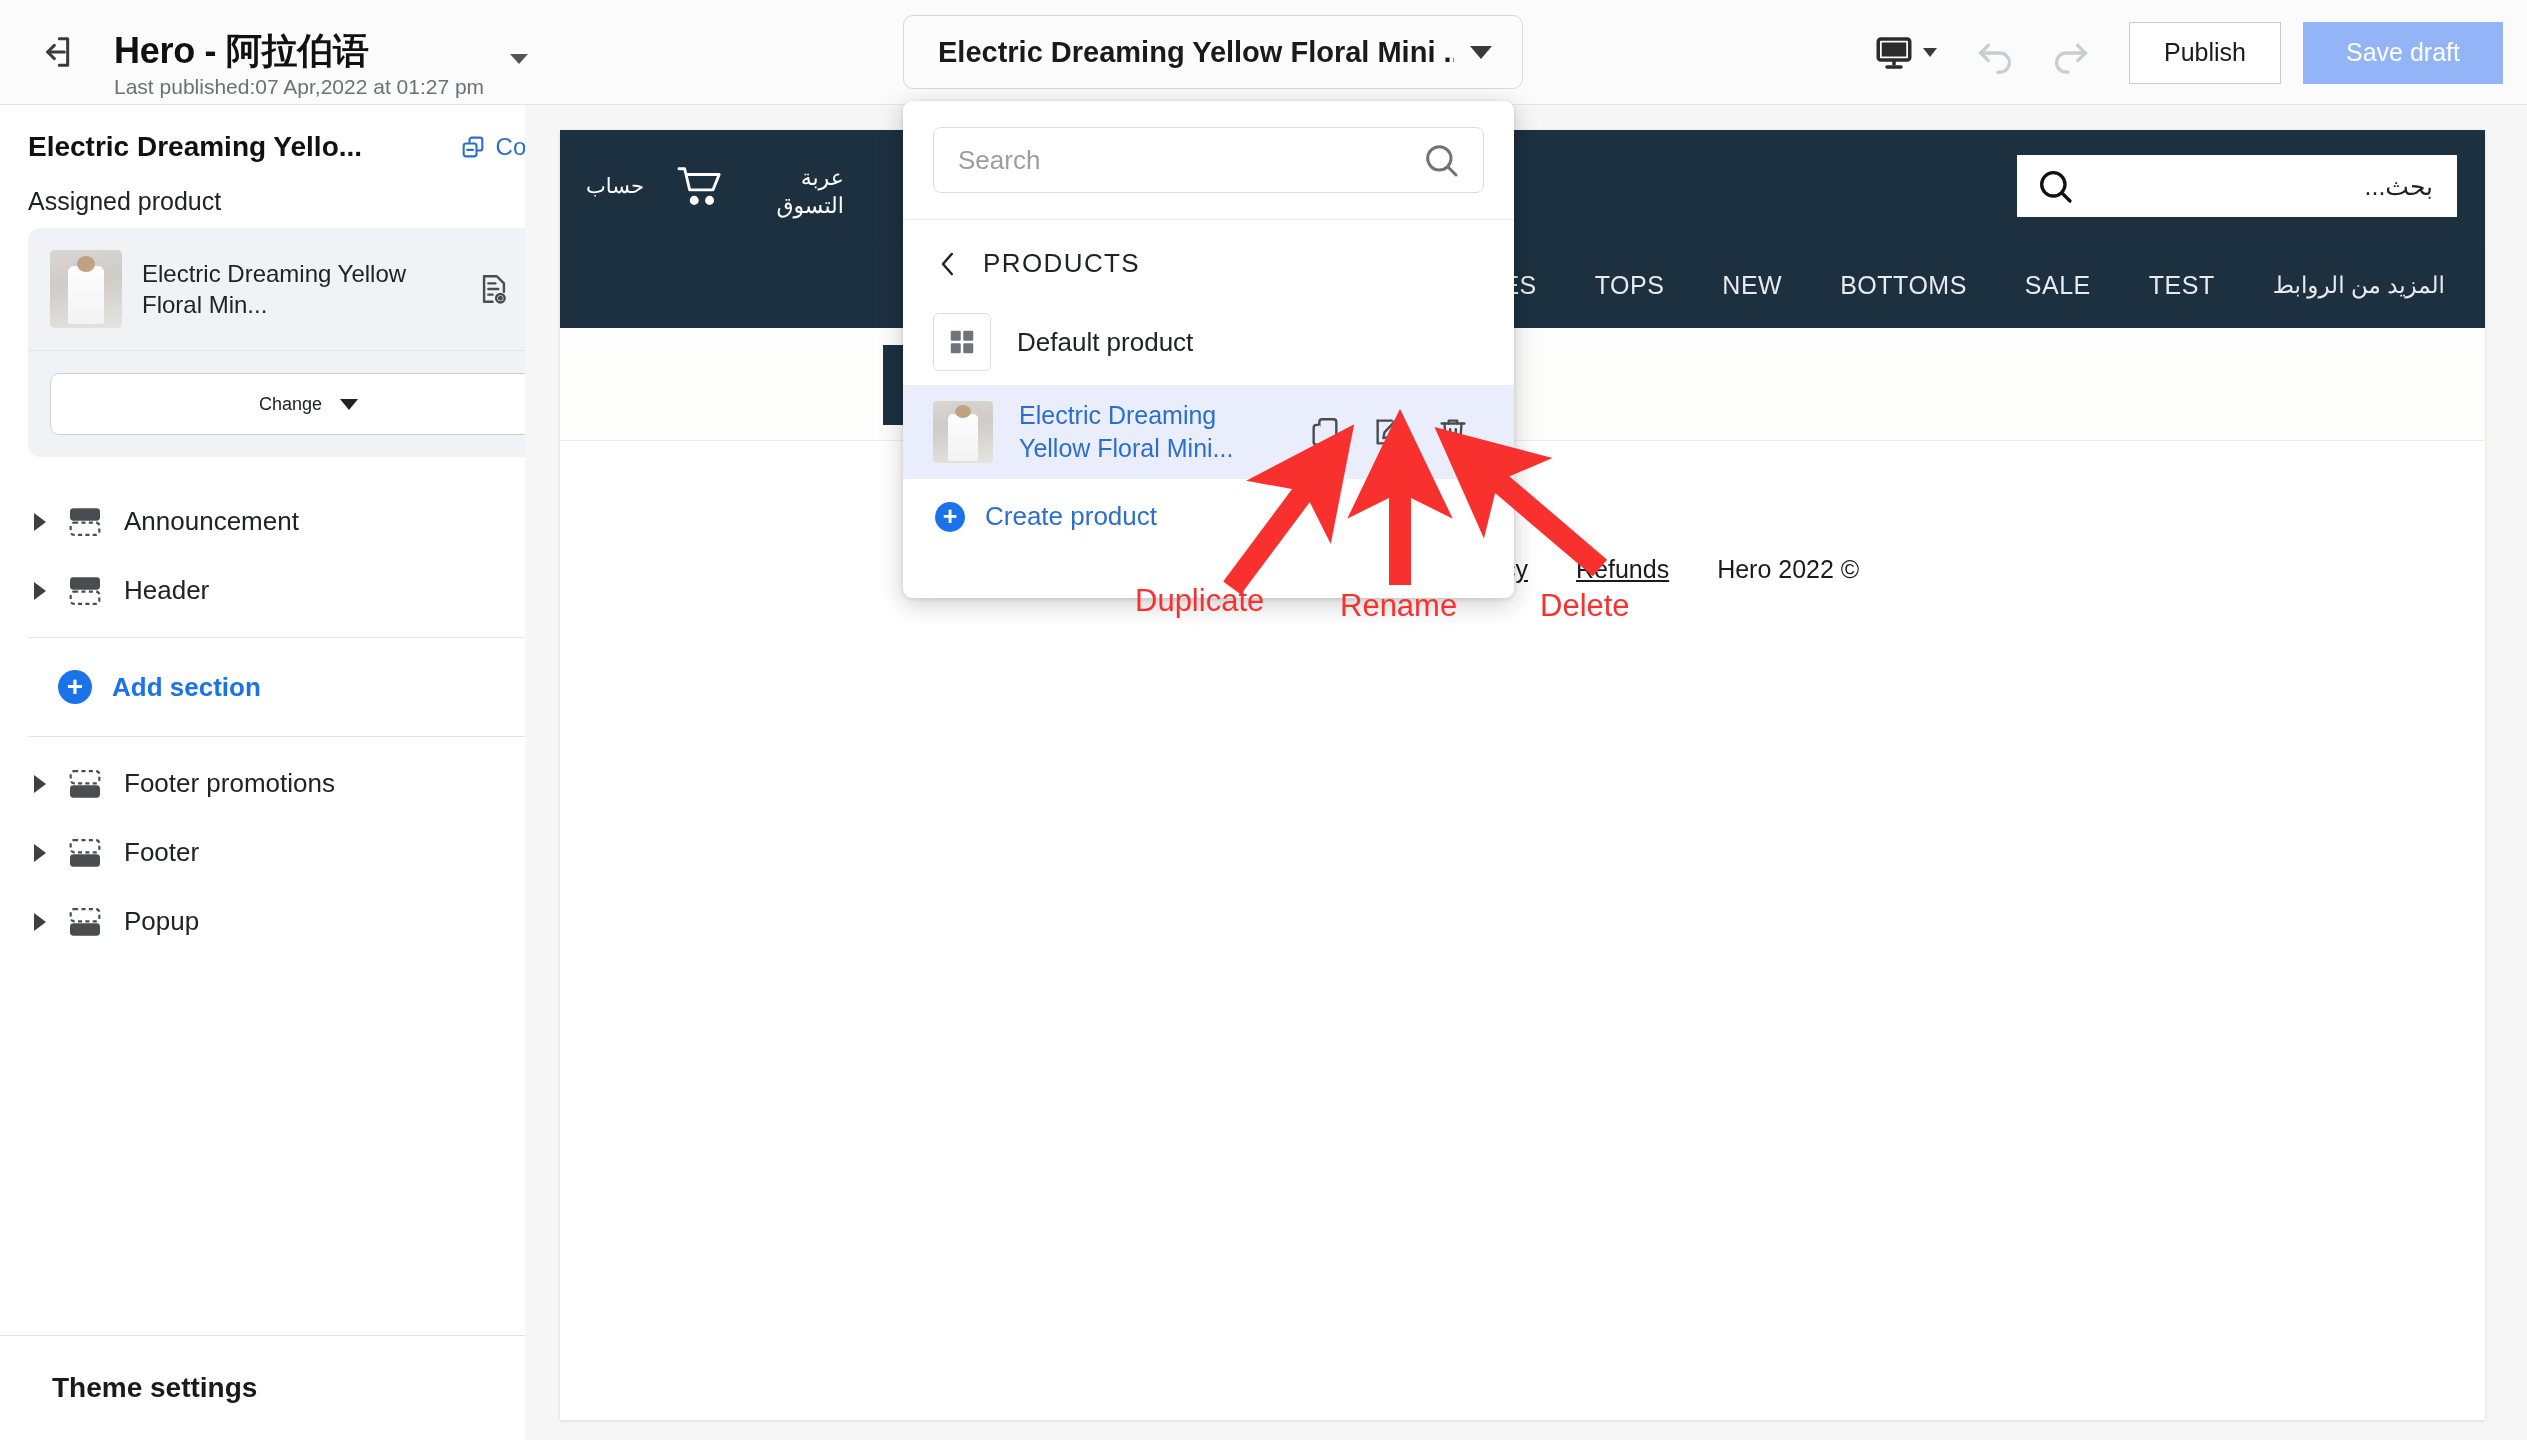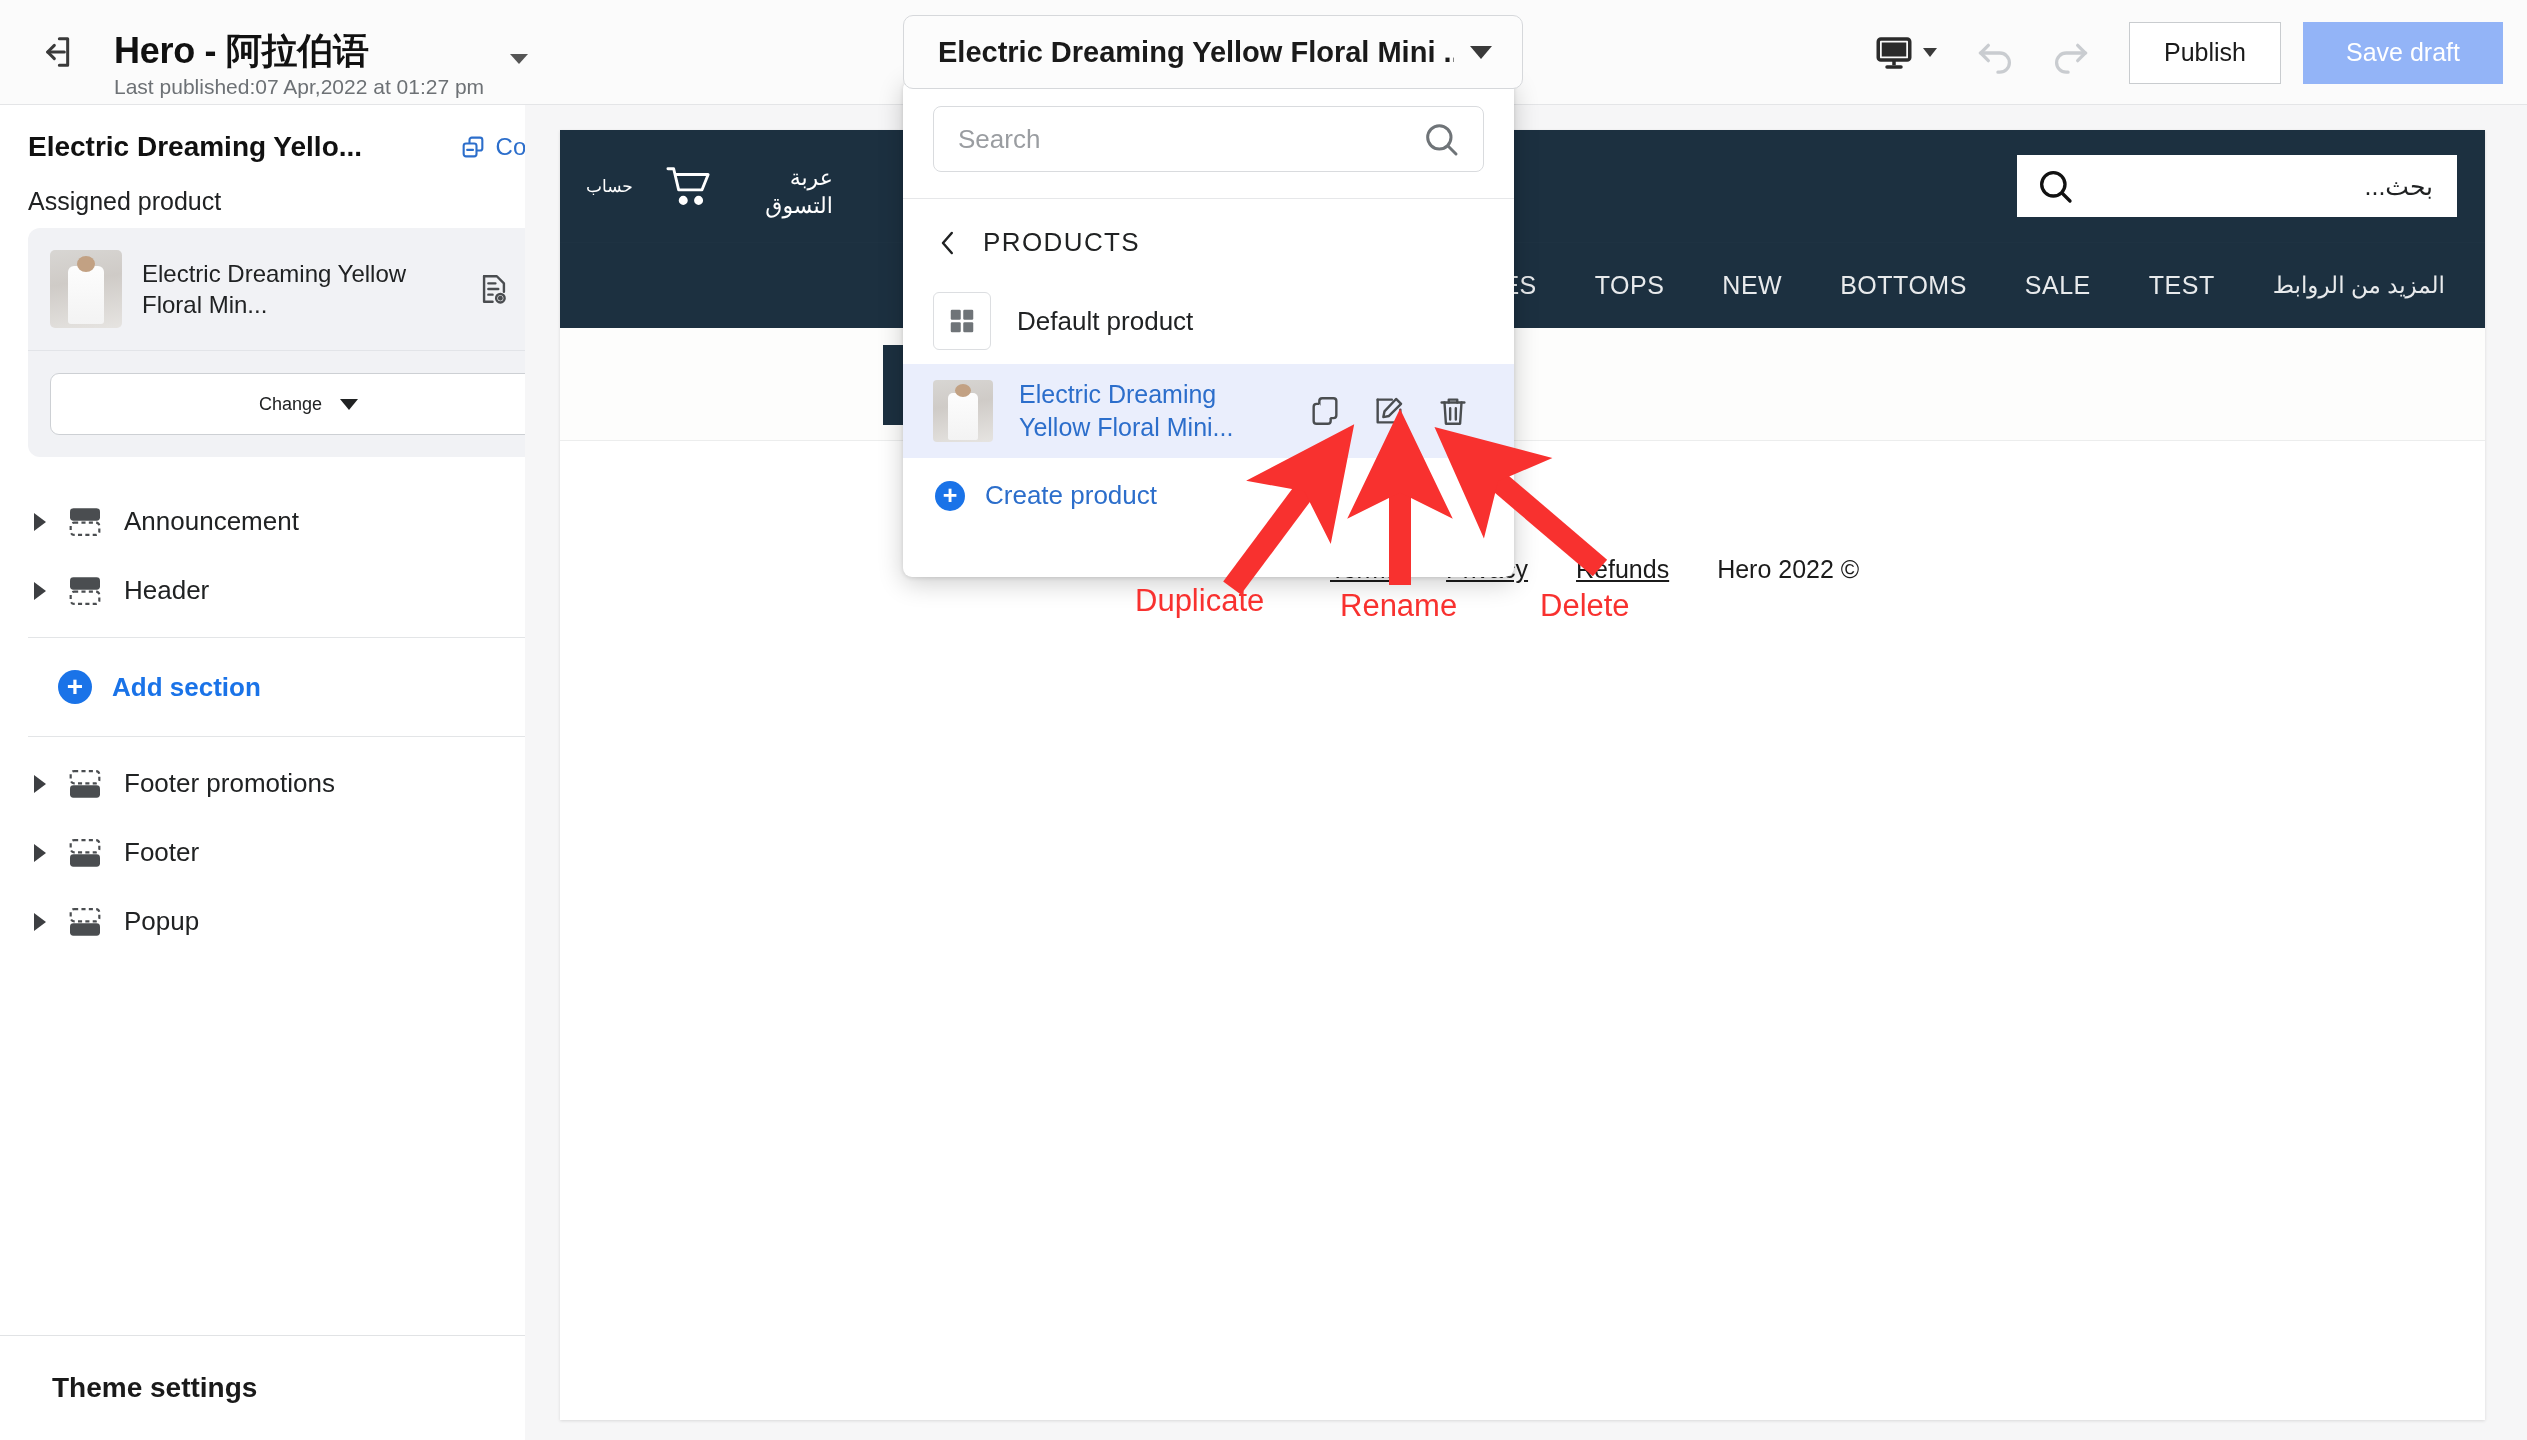--- a/index.html
+++ b/index.html
@@ -230,21 +230,21 @@
   .hdr-left {
     display: flex; align-items: center; flex-direction: row-reverse; gap: 30px;
   }
   .cart-group {
     display: flex; align-items: center; flex-direction: row-reverse; gap: 18px;
   }
   .cart-txt {
     color: #fff; font-size: 22px; direction: rtl; text-align: right;
     line-height: 1.25; max-width: 100px; margin-top: 11px;
   }
-  .acct-txt { color: #fff; font-size: 17px; direction: rtl; }
+  .acct-txt { color: #fff; font-size: 21px; direction: rtl; }
 
   .site-nav {
     height: 86px; background: #1c3040;
     border-top: 1px solid #30445422;
     display: flex; align-items: center; flex-direction: row-reverse;
     justify-content: flex-start; gap: 58px;
     padding: 0 40px;
   }
   .nav-item {
     color: #e8eaec; font-size: 25px; letter-spacing: .5px; cursor: pointer;
@@ -269,21 +269,21 @@
     display: flex; align-items: center; gap: 48px;
     padding-left: 770px; margin-top: -445px;
     font-size: 25px; color: #1b1b1b;
   }
   .site-footer a {
     color: #1b1b1b; text-decoration: underline; cursor: pointer;
   }
 
   
   .dropdown {
-    position: absolute; left: 903px; top: 80px;
+    position: absolute; left: 903px; top: 101px;
     width: 611px; height: 497px;
     background: #ffffff;
     border-radius: 9px;
     box-shadow: 0 6px 26px rgba(0,0,0,.20), 0 1px 4px rgba(0,0,0,.12);
     z-index: 50; overflow: hidden;
   }
   .dd-searchwrap { padding: 26px 30px 26px 30px; }
   .dd-search {
     height: 66px; border: 1px solid #d9dbde; border-radius: 8px;
     display: flex; align-items: center; justify-content: space-between;

